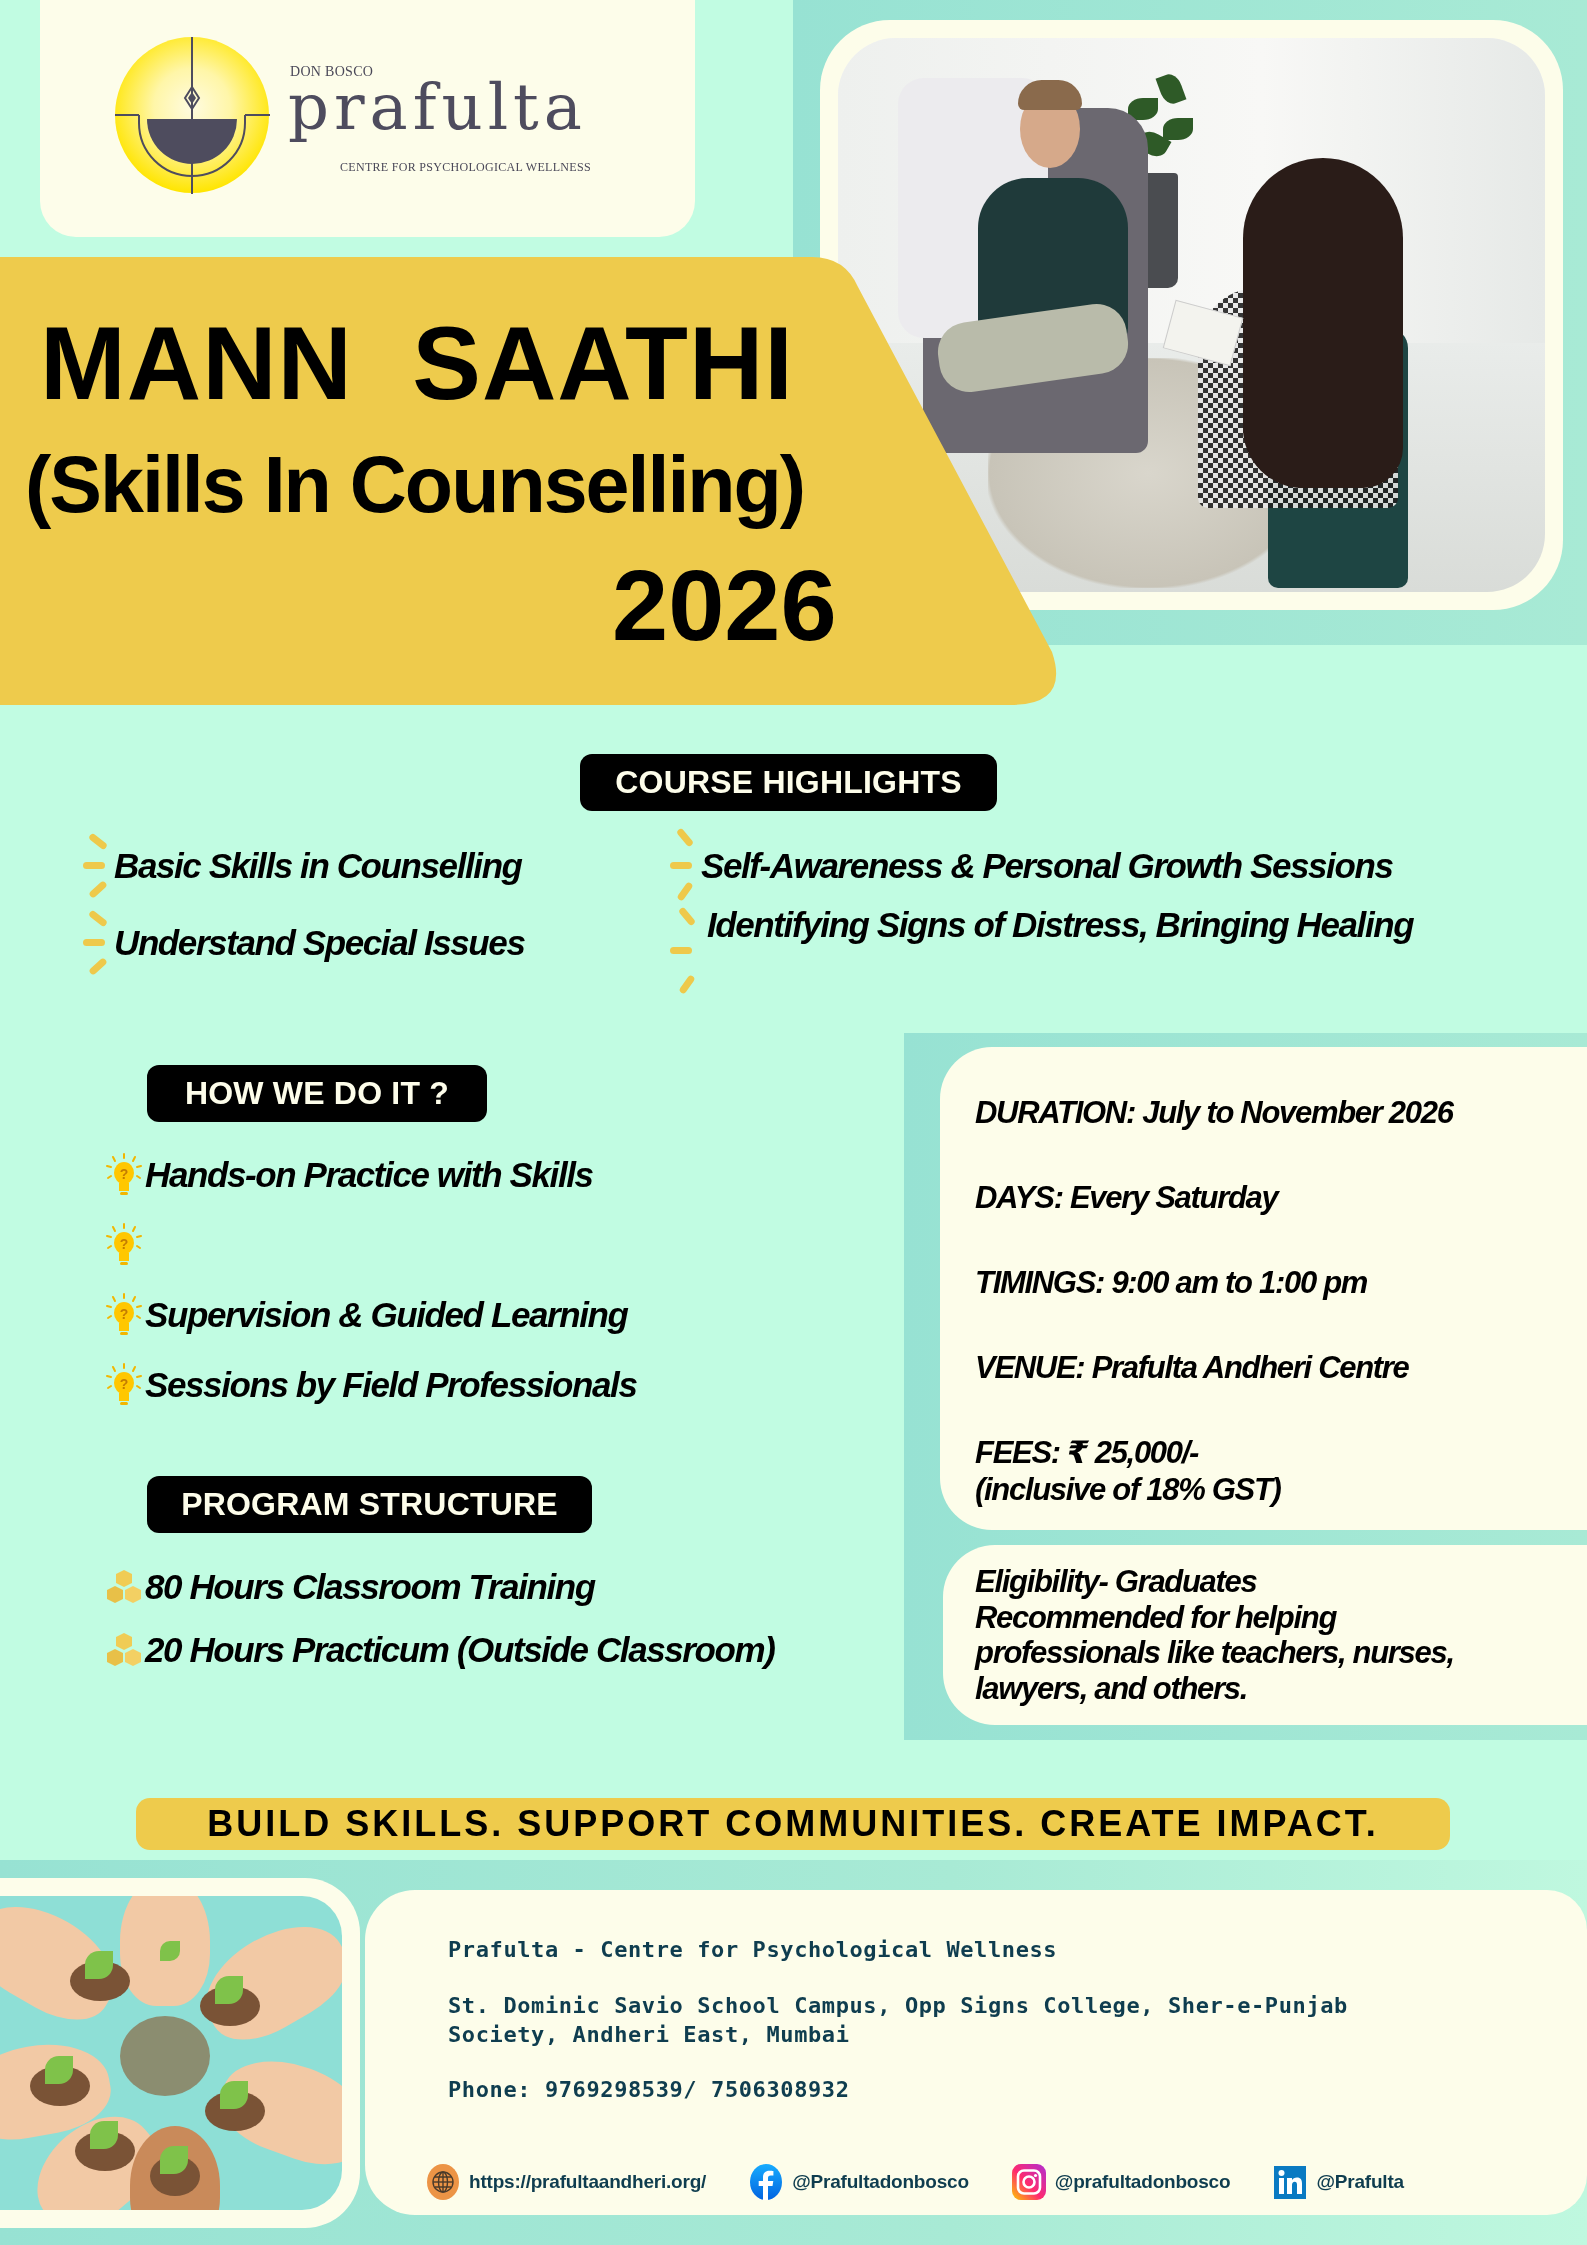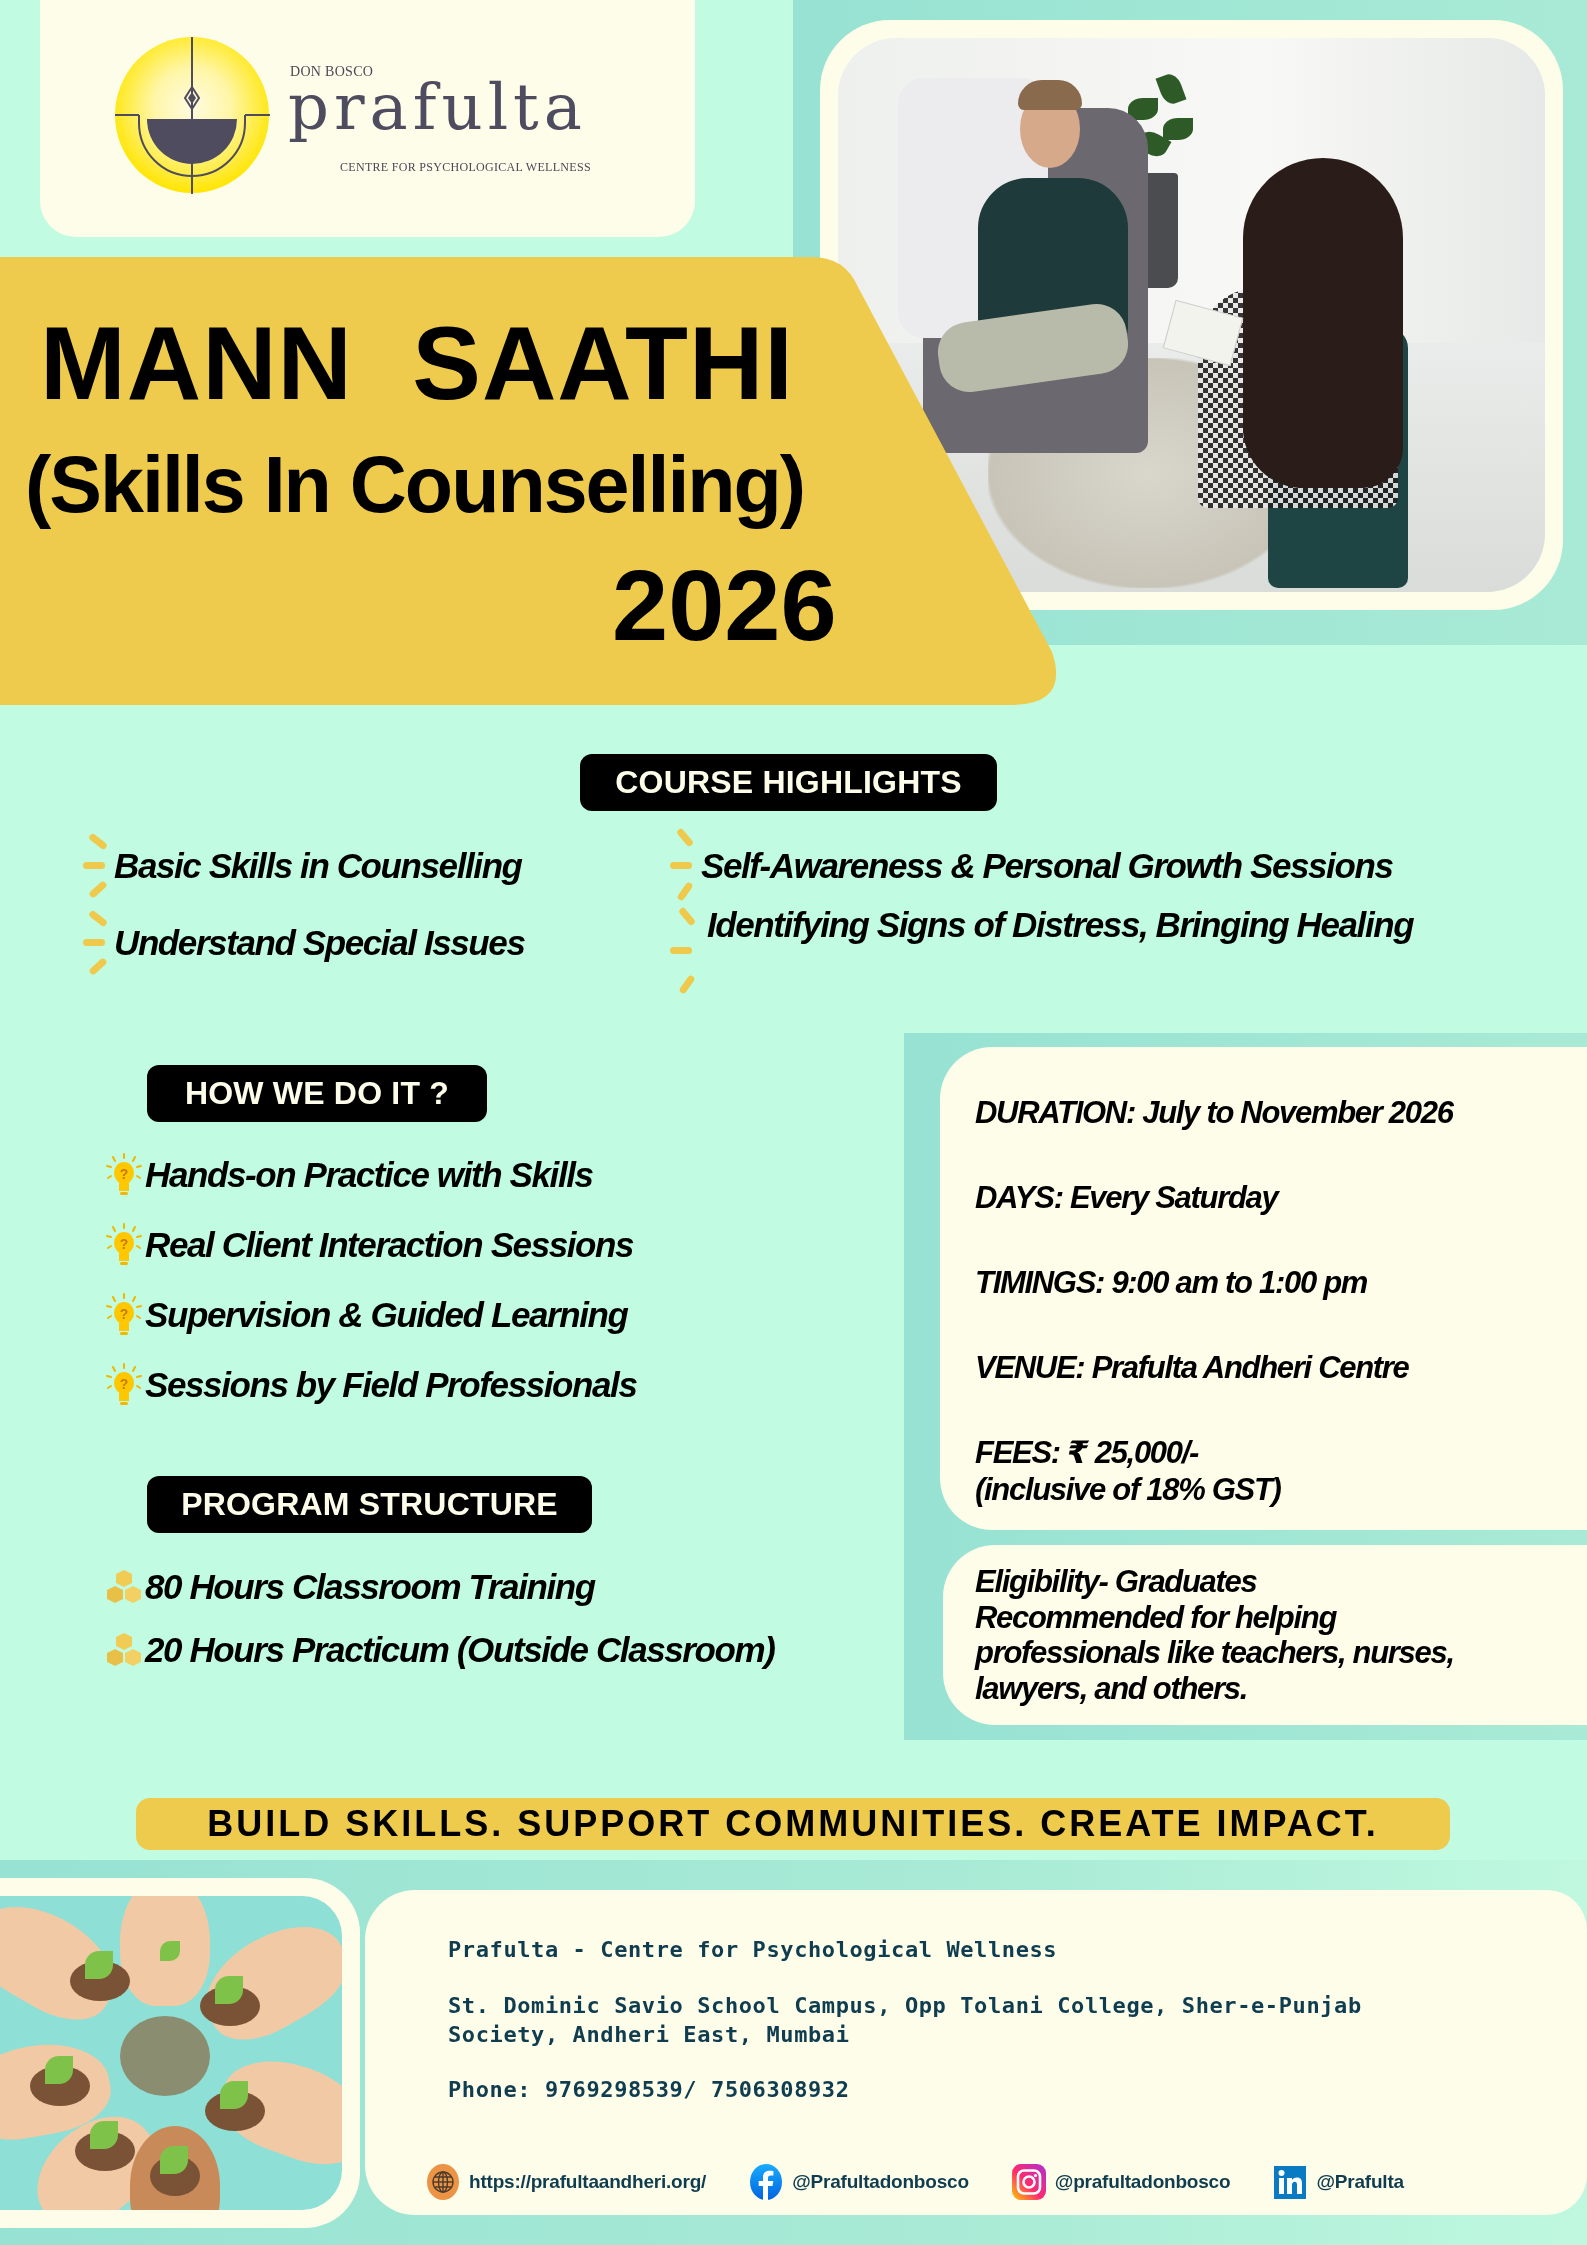--- a/index.html
+++ b/index.html
@@ -277,21 +277,20 @@
           <line x1="2" y1="13" x2="6" y2="14"></line>
           <line x1="36" y1="13" x2="32" y2="14"></line>
           <line x1="3" y1="25" x2="6" y2="23"></line>
           <line x1="35" y1="25" x2="32" y2="23"></line>
         </g>
       <ellipse cx="19" cy="20" rx="10" ry="11" fill="#ffc700"></ellipse>
       <rect x="14" y="30" width="10" height="8" fill="#ffc700"></rect>
       <rect x="15" y="39" width="8" height="3" rx="1.5" fill="#f2b600"></rect>
       <text x="19" y="26" font-size="14" font-weight="700" text-anchor="middle" fill="#c47d00" font-family="Liberation Sans, sans-serif">?</text>
     </svg>
-    <span class="it">Real Client Interaction Sessions</span>
   </div>
   <div class="how-item">
     <svg class="bulb" viewBox="0 0 38 44">
       <g stroke="#f2b600" stroke-width="2" stroke-linecap="round">
           <line x1="19" y1="1" x2="19" y2="5"></line>
           <line x1="8" y1="4" x2="10" y2="8"></line>
           <line x1="30" y1="4" x2="28" y2="8"></line>
           <line x1="2" y1="13" x2="6" y2="14"></line>
           <line x1="36" y1="13" x2="32" y2="14"></line>
           <line x1="3" y1="25" x2="6" y2="23"></line>
@@ -386,21 +385,21 @@
     <div class="sprout" style="left:220px;top:185px;"></div>
     <div class="sprout" style="left:90px;top:225px;"></div>
     <div class="sprout" style="left:160px;top:250px;"></div>
     <div class="sprout" style="left:160px;top:45px;width:20px;height:20px;"></div>
   </div>
 </div>
 
 <div class="abs contact-card"></div>
 <div class="abs contact-text" style="left:448px; top:1936px;">Prafulta - Centre for Psychological Wellness</div>
 <div class="abs contact-text" style="left:448px; top:1992px;">
-  <div>St. Dominic Savio School Campus, Opp Tolani College, Sher-e-Punjab</div>
+  <div>St. Dominic Savio School Campus, Opp Signs College, Sher-e-Punjab</div>
   <div>Society, Andheri East, Mumbai</div>
 </div>
 <div class="abs contact-text" style="left:448px; top:2076px;">Phone: 9769298539/ 7506308932</div>
 
 <div class="abs social-row">
   <div class="social">
     <svg class="sicon" viewBox="0 0 36 38">
       <ellipse cx="18" cy="19" rx="16" ry="18" fill="#ec9446"></ellipse>
       <g fill="none" stroke="#4a3a2a" stroke-width="1.4">
         <circle cx="18" cy="19" r="10"></circle>

